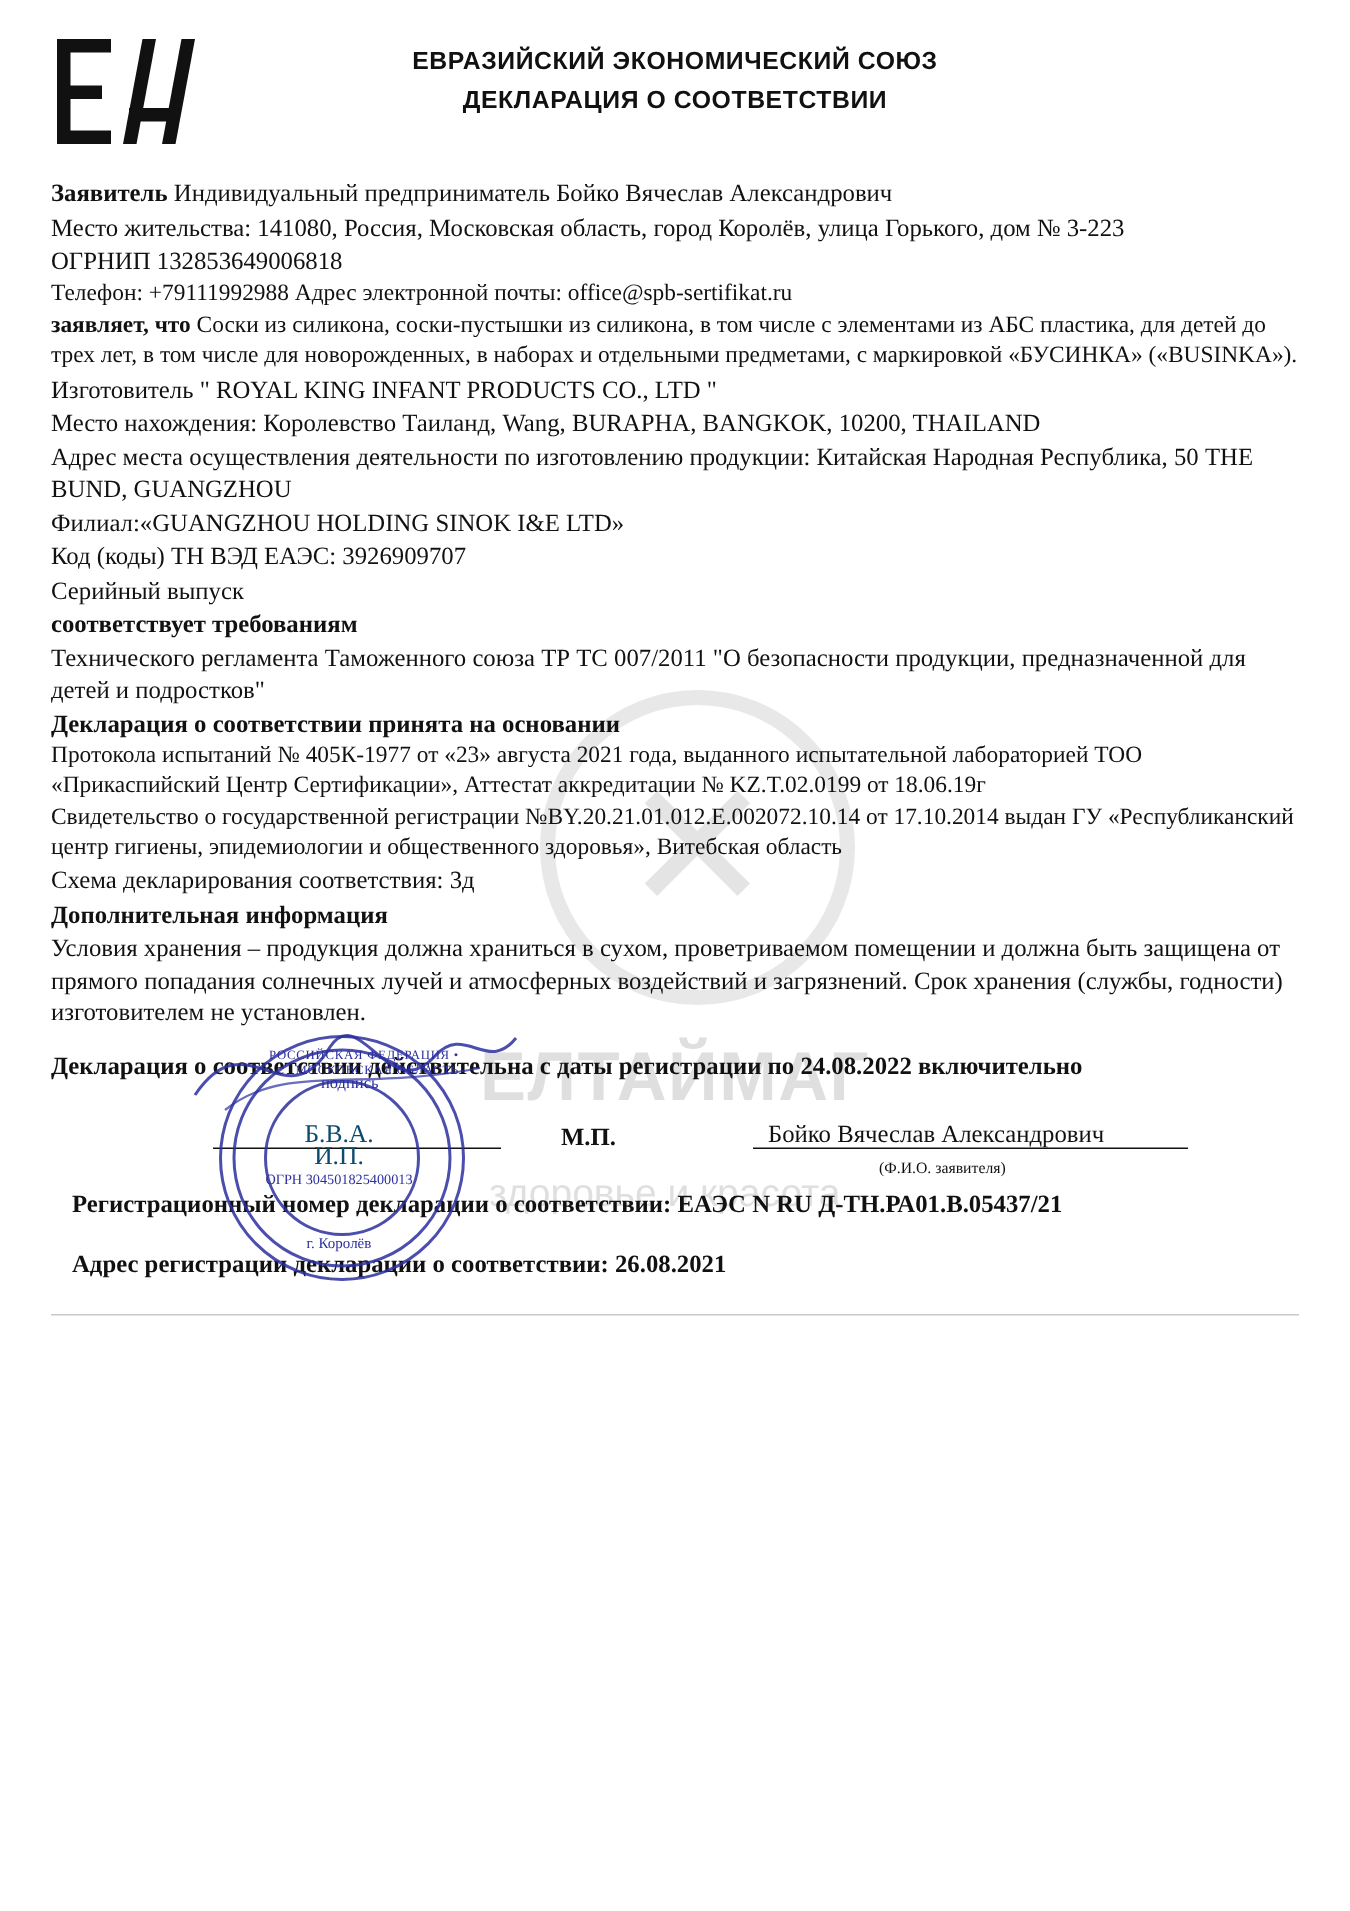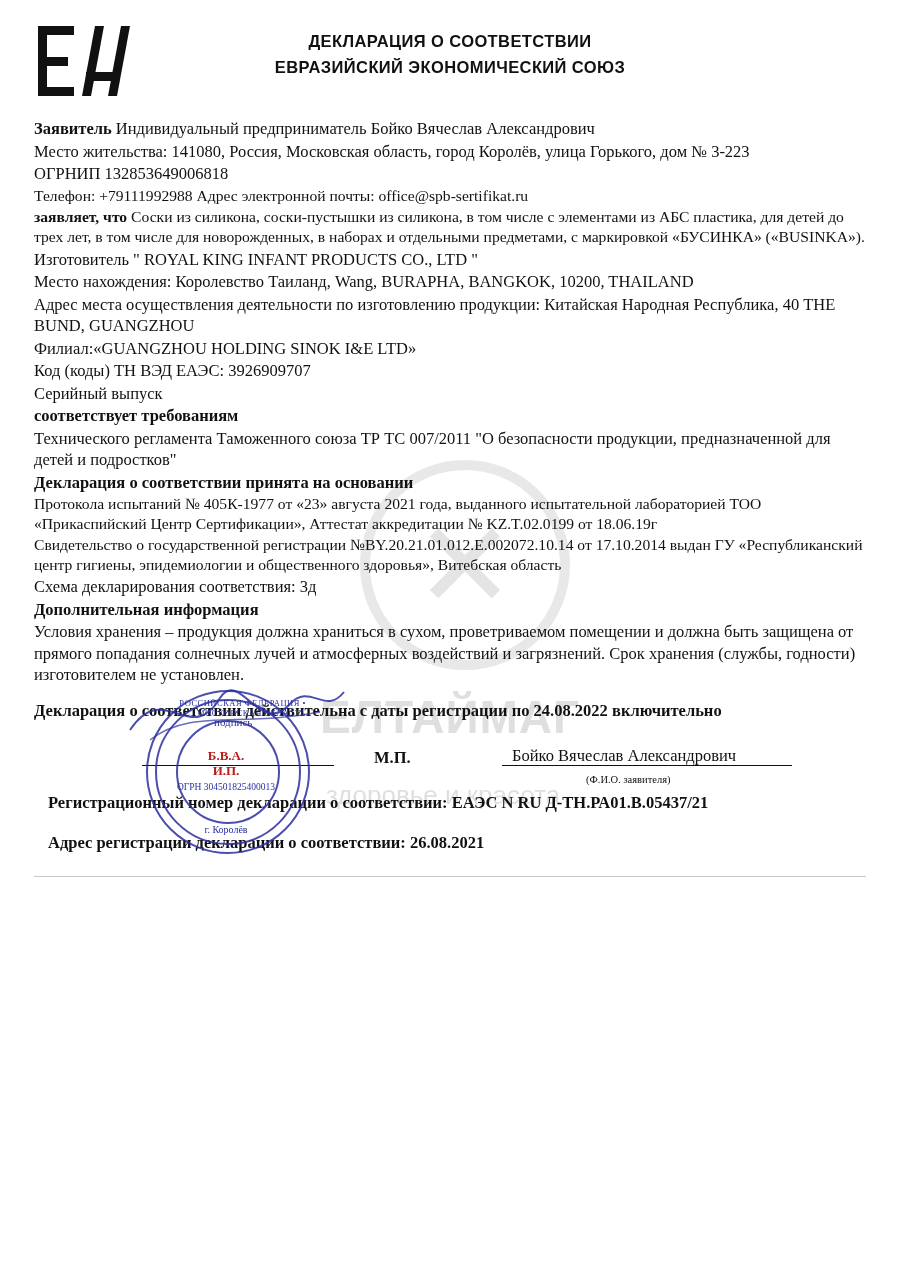--- a/index.html
+++ b/index.html
@@ -193,24 +193,24 @@
   .ring1 { left: 0; top: 0; width: 160px; height: 160px; }
   .ring2 { left: 9px; top: 9px; width: 142px; height: 142px; border-width:1px; }
   .ring3 { left: 30px; top: 30px; width: 100px; height: 100px; border-width:1px; }
   .stamp-center {
     position: absolute;
     left: 30px;
     top: 58px;
     width: 100px;
     text-align: center;
     font-family: "Liberation Serif", serif;
-    font-weight: bold;
-    font-size: 13px;
+    font-weight: normal;
+    font-size: 17px;
     line-height: 15px;
-    color: #b91c1c;
+    color: #0c4a6e;
   }
   .stamp-ogrn {
     position: absolute;
     left: 30px;
     top: 92px;
     width: 100px;
     text-align: center;
     font-size: 9.5px;
     color: #2b2f9e;
   }
@@ -268,43 +268,43 @@
     <svg class="eac-logo" viewBox="0 0 98 74">
       <rect x="4" y="2" width="9" height="70" fill="#111"></rect>
       <rect x="4" y="2" width="36" height="9" fill="#111"></rect>
       <rect x="4" y="33" width="30" height="9" fill="#111"></rect>
       <rect x="4" y="63" width="36" height="9" fill="#111"></rect>
       <polygon points="48,72 57,72 70,2 61,2" fill="#111"></polygon>
       <polygon points="74,72 83,72 96,2 87,2" fill="#111"></polygon>
       <rect x="52" y="48" width="32" height="9" fill="#111"></rect>
     </svg>
     <div class="head-titles">
+      <div>ЕВРАЗИЙСКИЙ ЭКОНОМИЧЕСКИЙ СОЮЗ</div>
       <div>ДЕКЛАРАЦИЯ О СООТВЕТСТВИИ</div>
-      <div>ЕВРАЗИЙСКИЙ ЭКОНОМИЧЕСКИЙ СОЮЗ</div>
     </div>
   </div>
 
   <div class="doc-body">
 
     <p class="line">
       <span class="b">Заявитель</span>
       <span>Индивидуальный предприниматель Бойко Вячеслав Александрович</span>
     </p>
     <p class="line">Место жительства: 141080, Россия, Московская область, город Королёв, улица Горького, дом № 3-223</p>
     <p class="line">ОГРНИП 132853649006818</p>
     <p class="line small-note">Телефон: +79111992988 Адрес электронной почты: office@spb-sertifikat.ru</p>
 
     <p class="line small-note blk">
       <span class="b">заявляет, что</span>
       <span>Соски из силикона, соски-пустышки из силикона, в том числе с элементами из АБС пластика, для детей до трех лет, в том числе для новорожденных, в наборах и отдельными предметами, с маркировкой «БУСИНКА» («BUSINKA»).</span>
     </p>
 
     <p class="line">Изготовитель " ROYAL KING INFANT PRODUCTS CO., LTD "</p>
     <p class="line">Место нахождения: Королевство Таиланд, Wang, BURAPHA, BANGKOK, 10200, THAILAND</p>
-    <p class="line">Адрес места осуществления деятельности по изготовлению продукции: Китайская Народная Республика, 40 THE BUND, GUANGZHOU</p>
+    <p class="line">Адрес места осуществления деятельности по изготовлению продукции: Китайская Народная Республика, 50 THE BUND, GUANGZHOU</p>
     <p class="line">Филиал:«GUANGZHOU HOLDING SINOK I&amp;E LTD»</p>
     <p class="line">Код (коды) ТН ВЭД ЕАЭС: 3926909707</p>
     <p class="line">Серийный выпуск</p>
 
     <p class="line b">соответствует требованиям</p>
     <p class="line">Технического регламента Таможенного союза ТР ТС 007/2011 "О безопасности продукции, предназначенной для детей и подростков"</p>
 
     <p class="line b">Декларация о соответствии принята на основании</p>
     <p class="line small-note">Протокола испытаний № 405К-1977 от «23» августа 2021 года, выданного испытательной лабораторией ТОО «Прикаспийский Центр Сертификации», Аттестат аккредитации № KZ.T.02.0199 от 18.06.19г</p>
     <p class="line small-note">Свидетельство о государственной регистрации №BY.20.21.01.012.Е.002072.10.14 от 17.10.2014 выдан ГУ «Республиканский центр гигиены, эпидемиологии и общественного здоровья», Витебская область</p>

